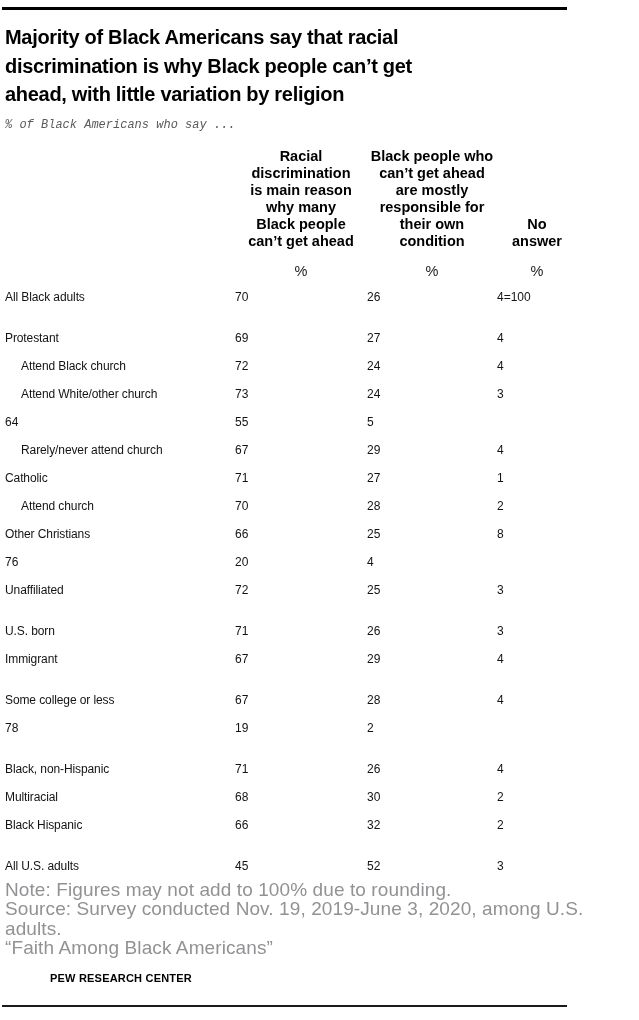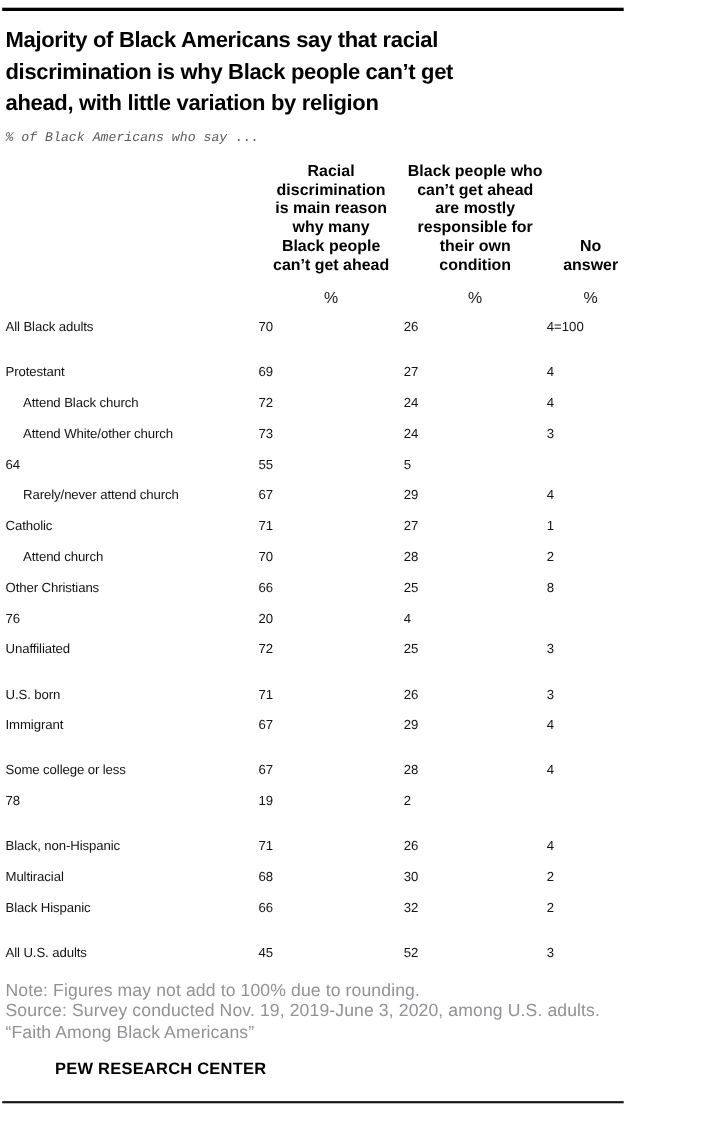--- a/index.html
+++ b/index.html
@@ -61,29 +61,28 @@
   .pcell { text-align: center; font-size: 14.5px; color: #222; }
 
   .tbody { margin-top: 4px; }
   .trow { height: 28px; align-items: center; font-size: 12px; color: #131313; }
   .trow.group-start { margin-top: 13px; }
   .cell.label { text-align: left; letter-spacing: -0.1px; }
   .cell.label.indent { padding-left: 16px; }
   .cell.val { text-align: left; }
 
   .notes {
-    margin-top: 11px;
-    font-size: 16px;
+    font-size: 19px;
     line-height: 19.5px;
     color: #929296;
     letter-spacing: 0.1px;
   }
   .brand {
     margin-top: 14px;
-    font-size: 15px;
+    font-size: 11px;
     font-weight: bold;
     color: #000;
     letter-spacing: 0.2px;
     padding-left: 45px;
   }
 </style>
 </head>
 <body>
 
 <div class="page">

